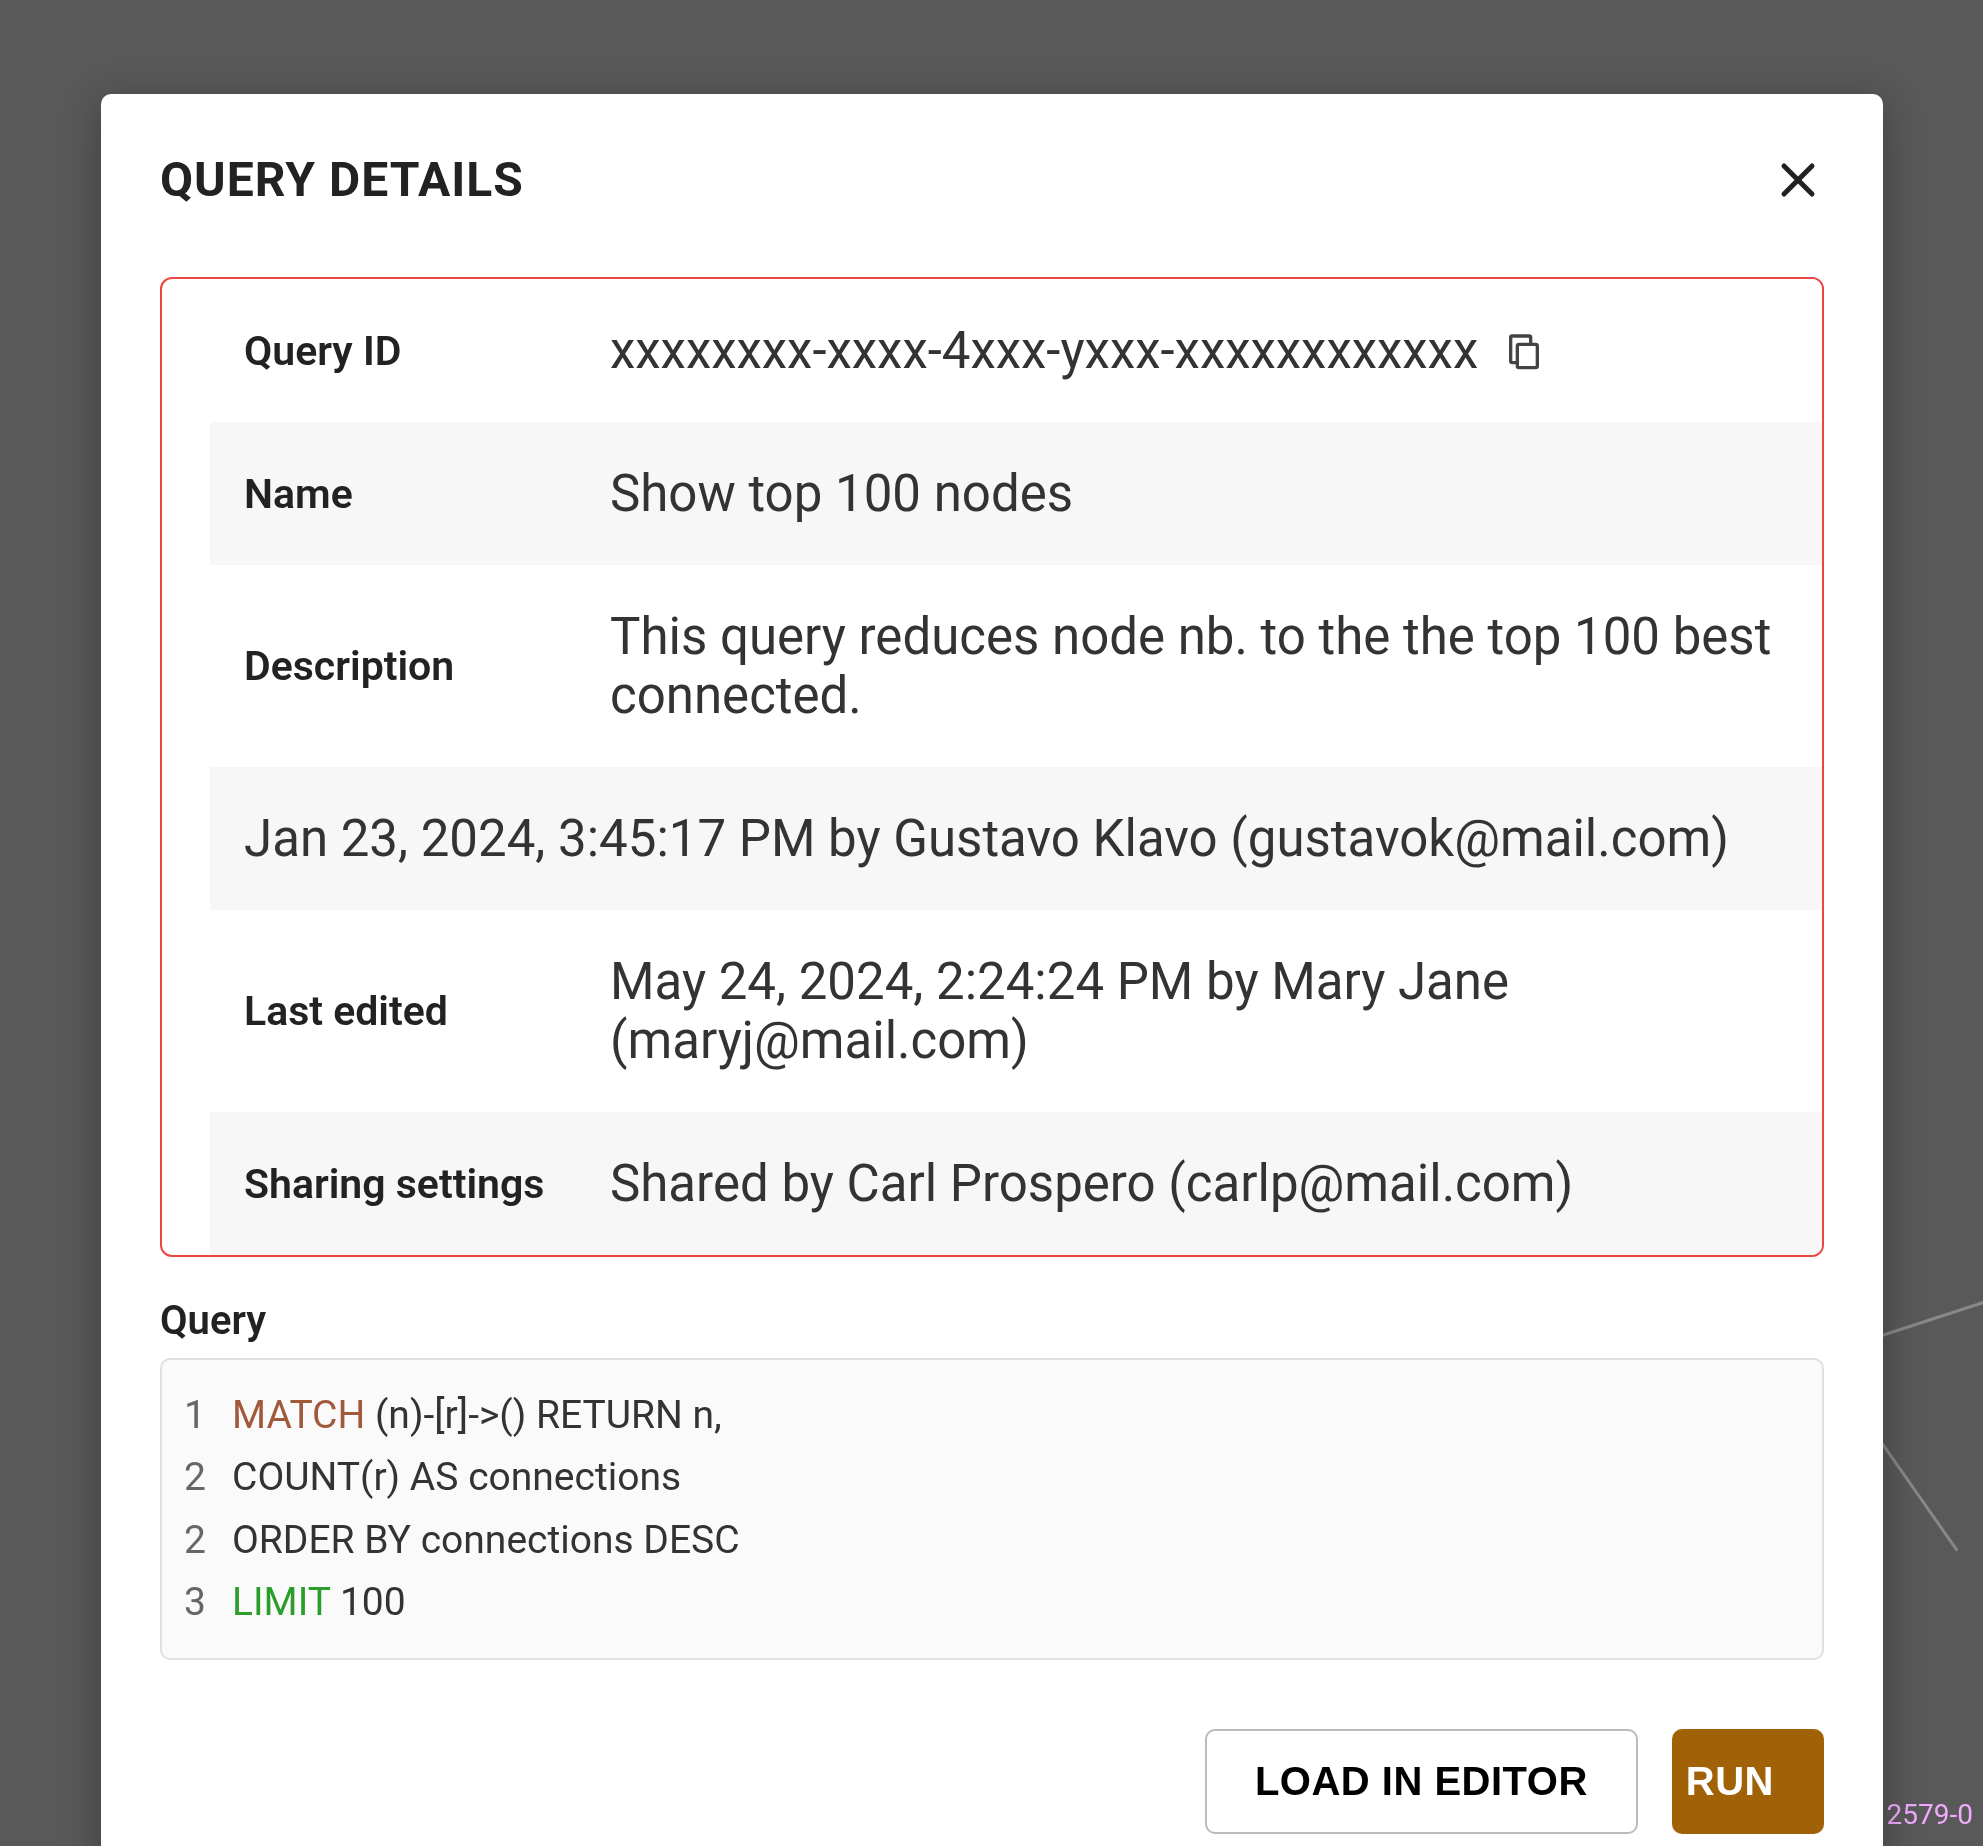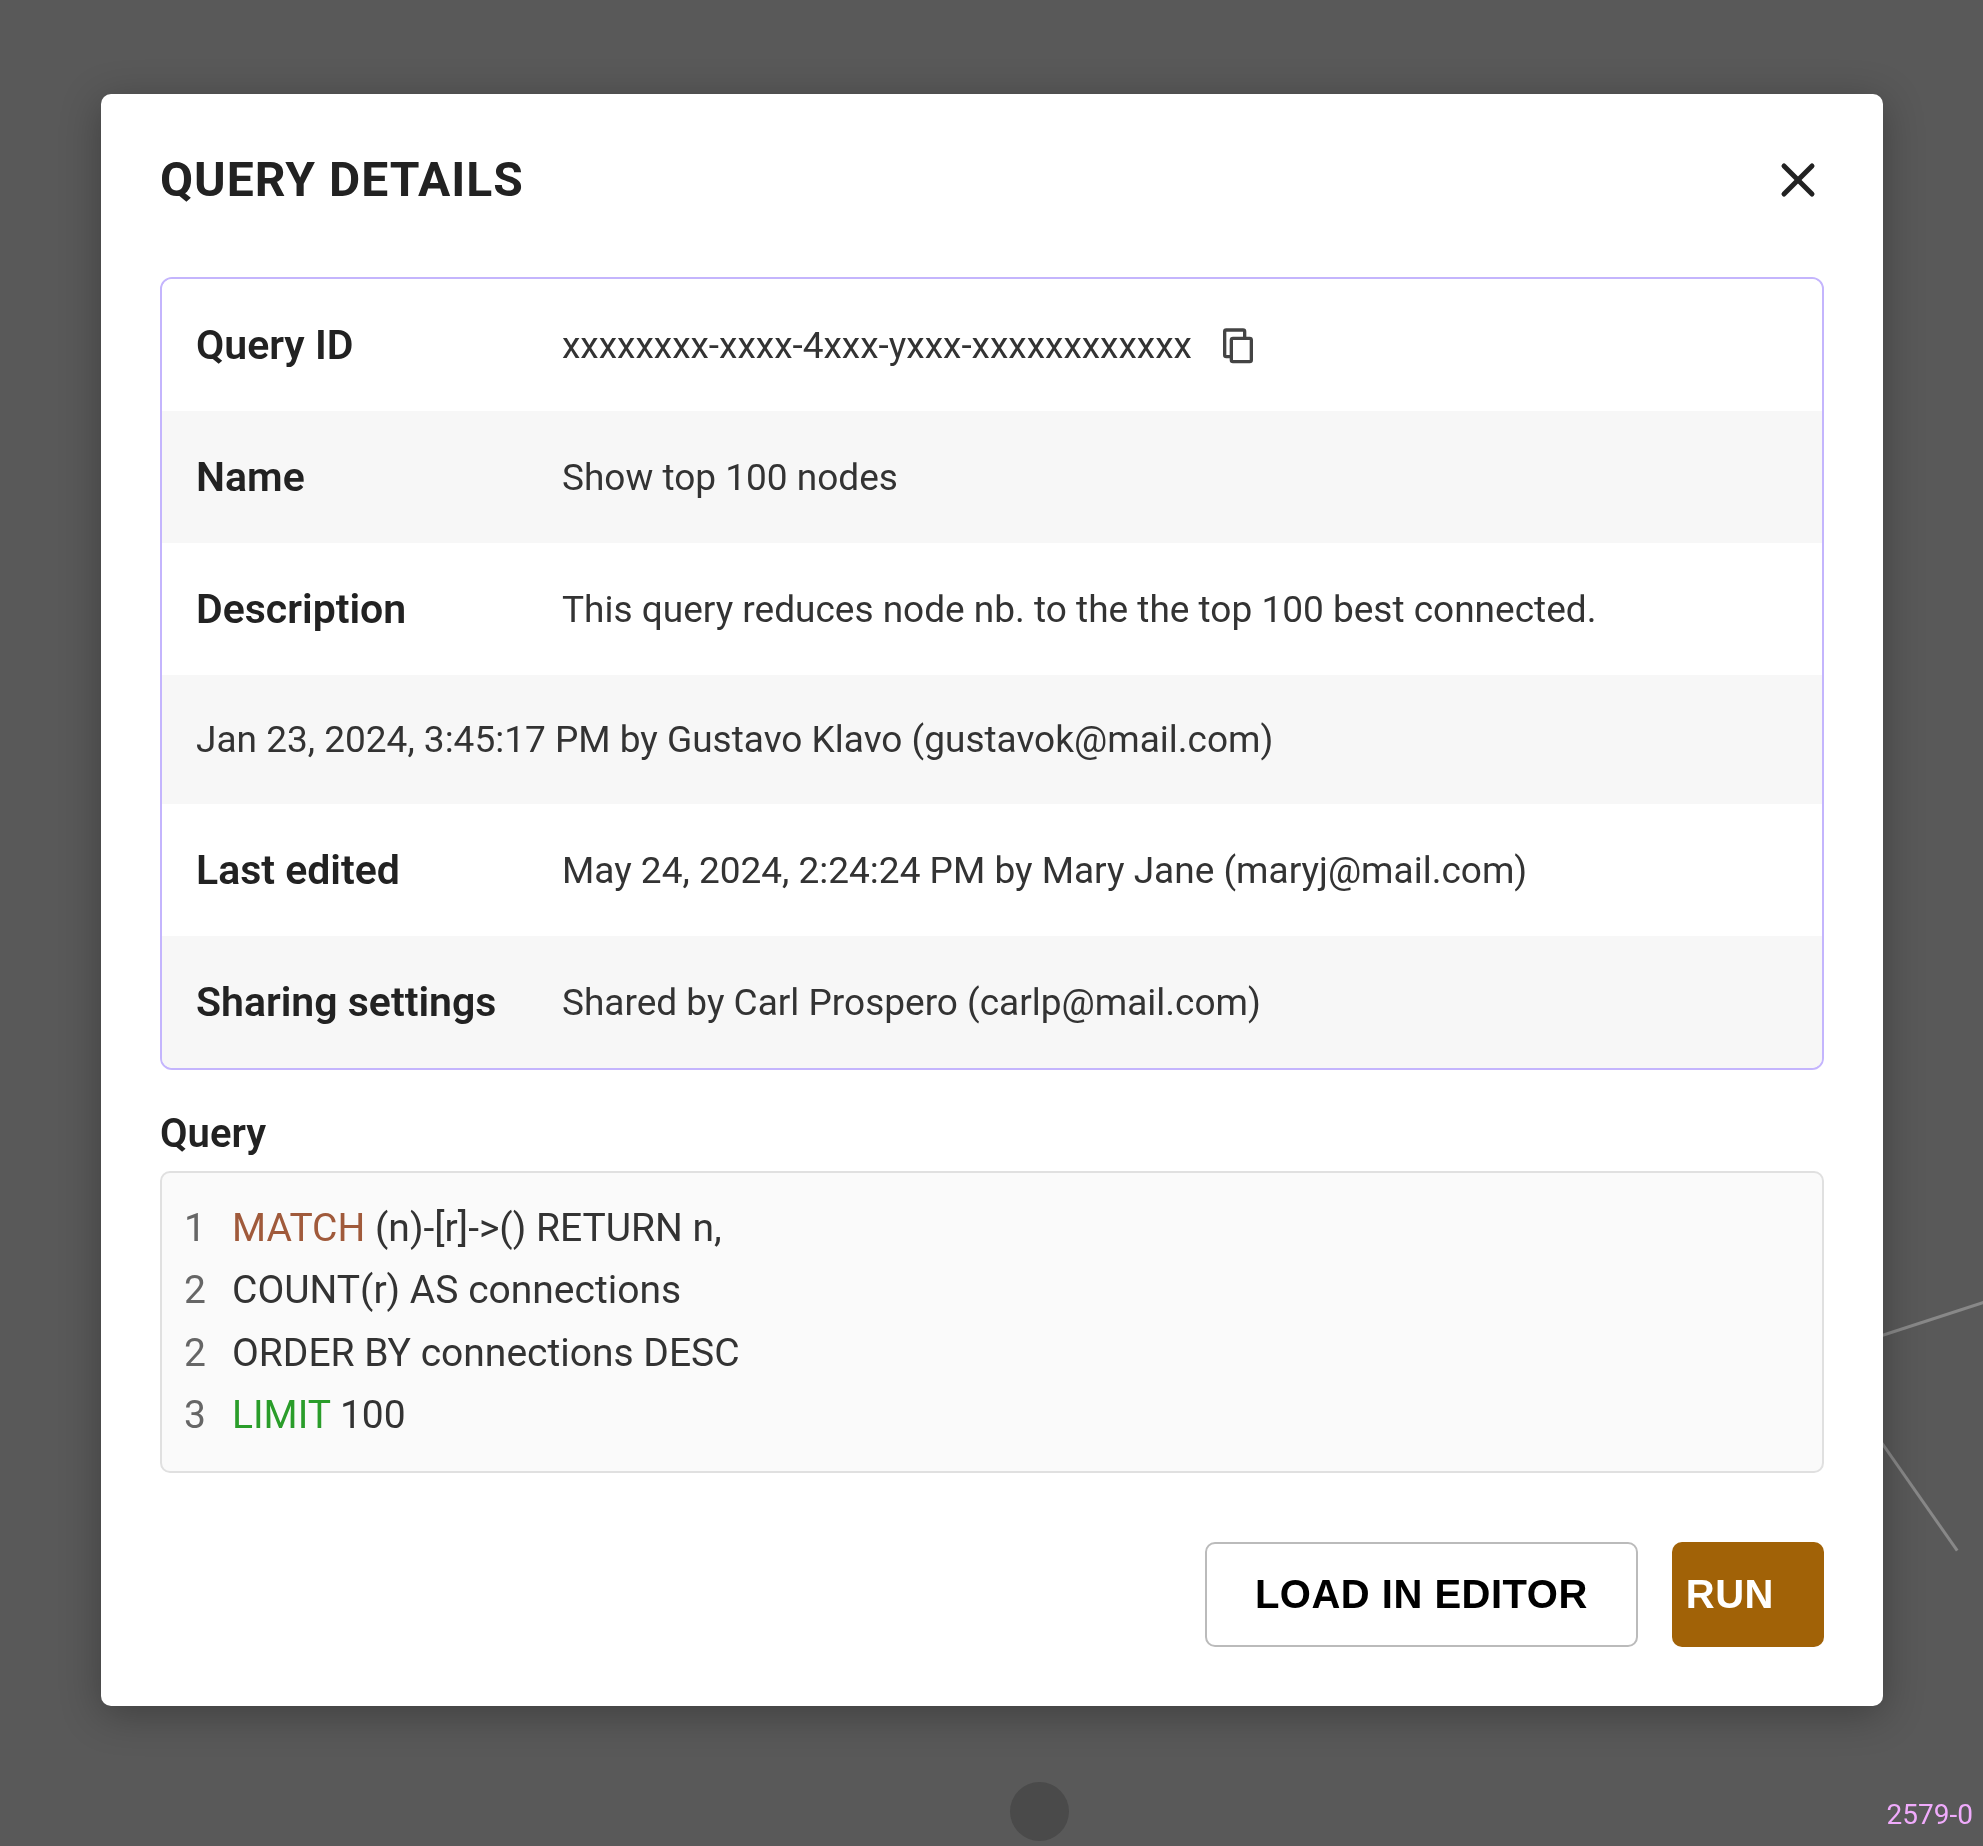--- a/index.html
+++ b/index.html
@@ -91,24 +91,25 @@
       align-items: center;
       justify-content: center;
     }
     
     .close-button svg {
       width: 48px;
       height: 48px;
     }
     
     .details-table {
-      border: 2px solid #c4b5fd;
+      border: 2px solid #ef4444;
       border-radius: 12px;
       overflow: hidden;
       margin-bottom: 40px;
+      padding-left: 48px;
     }
     
     .details-row {
       display: flex;
       align-items: center;
       padding: 42px 34px;
       min-height: 129px;
     }
     
     .details-row:nth-child(even) {
@@ -121,21 +122,21 @@
     
     .details-label {
       width: 366px;
       flex-shrink: 0;
       font-size: 41px;
       font-weight: 600;
       color: #222;
     }
     
     .details-value {
-      font-size: 37px;
+      font-size: 51px;
       color: #333;
       display: flex;
       align-items: center;
       gap: 24px;
     }
     
     .copy-icon {
       cursor: pointer;
       width: 44px;
       height: 44px;

